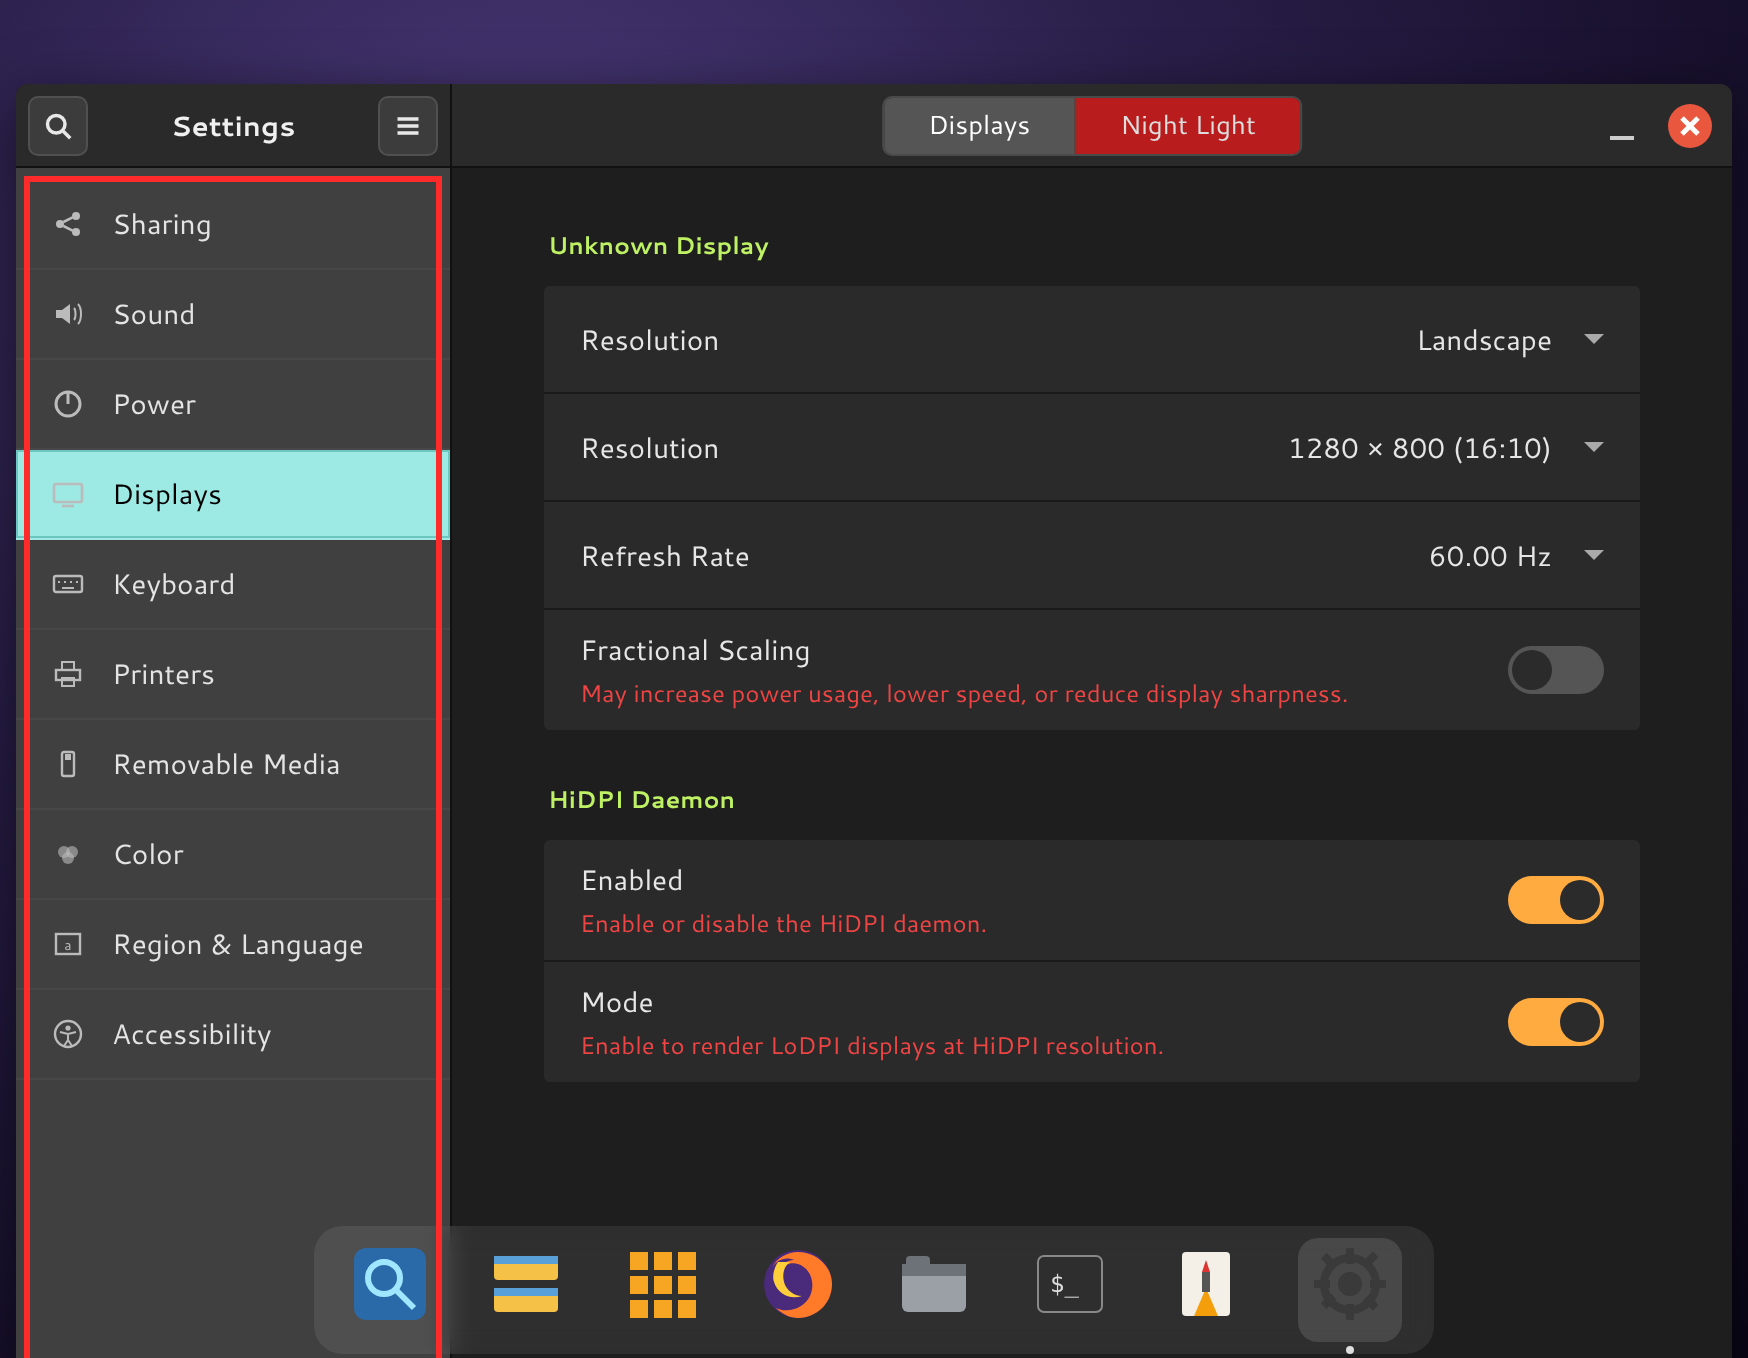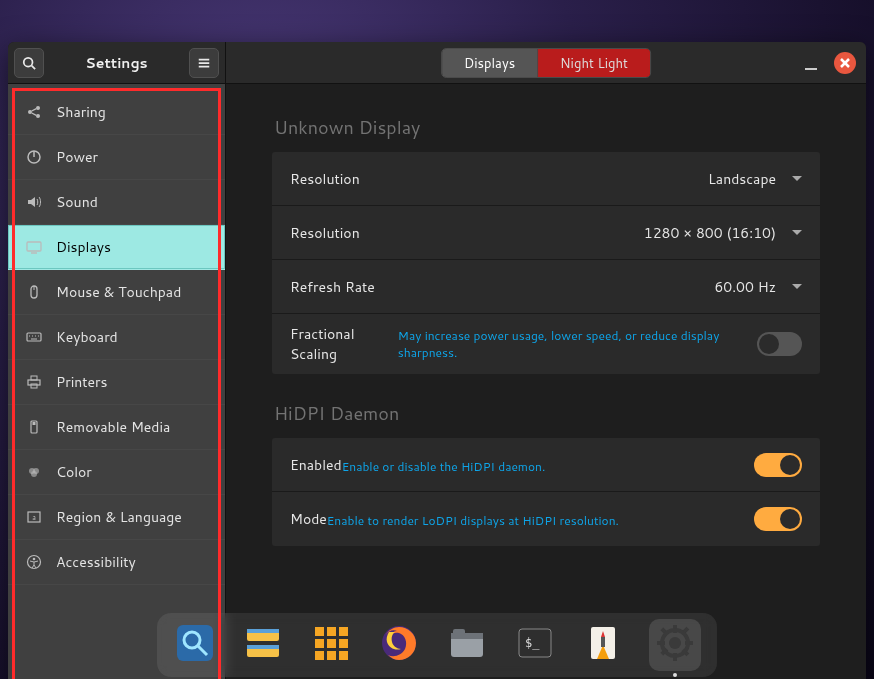--- a/index.html
+++ b/index.html
@@ -152,41 +152,41 @@
   .side-item.selected .ic svg { fill:#222; }
 
   .content {
     flex: 1;
     background: #1e1e1e;
     overflow-y: auto;
     padding: 22px 46px 30px 46px;
     color: #d8d8d8;
   }
   .section-title {
-    font-size: 18px;
-    font-weight: 400;
-    color: #737373;
+    font-size: 12px;
+    font-weight: 700;
+    color: #bef264;
     margin: 8px 0 12px 2px;
   }
   .group {
     background: #2a2a2a;
     border-radius: 3px;
     margin-bottom: 26px;
   }
   .row {
     display: flex;
     align-items: center;
     min-height: 54px;
     padding: 10px 18px;
     border-bottom: 1px solid #1a1a1a;
   }
   .row:last-child { border-bottom: none; }
   .row .lbl { font-size: 14px; color: #e6e6e6; }
-  .row .sub { font-size: 12px; color: #0ea5e9; margin-top: 3px; }
-  .row .left { display:flex; }
+  .row .sub { font-size: 12px; color: #ef4444; margin-top: 3px; }
+  .row .left { display:flex; flex-direction:column; }
   .row .spacer { flex: 1; }
   .combo {
     display: flex; align-items: center; gap: 16px;
     color: #e6e6e6; font-size: 14px;
     cursor: pointer;
   }
   .combo .arrow { width:0;height:0;border-left:5px solid transparent;border-right:5px solid transparent;border-top:5px solid #aaa;}
 
   .switch {
     width: 48px; height: 24px; border-radius: 12px;
@@ -283,52 +283,43 @@
                 <circle cx="12" cy="4" r="2"></circle>
                 <circle cx="12" cy="12" r="2"></circle>
                 <path d="M5.7 7 10.3 4.7M5.7 9 10.3 11.3" stroke="#bbb" stroke-width="1.3" fill="none"></path>
               </svg>
             </span>
             <span>Sharing</span>
           </div>
           <div class="side-item">
             <span class="ic">
               <svg viewBox="0 0 16 16">
+                <path d="M2 6h3l4-3v10l-4-3H2z"></path>
+                <path d="M11 5c1 1 1 5 0 6M13 3c2 2 2 8 0 10" stroke="#bbb" fill="none"></path>
+              </svg>
+            </span>
+            <span>Sound</span>
+          </div>
+          <div class="side-item">
+            <span class="ic">
+              <svg viewBox="0 0 16 16">
                 <circle cx="8" cy="8" r="6" fill="none" stroke="#bbb" stroke-width="1.5"></circle>
                 <line x1="8" y1="2" x2="8" y2="8" stroke="#bbb" stroke-width="1.5"></line>
               </svg>
             </span>
             <span>Power</span>
           </div>
-          <div class="side-item">
-            <span class="ic">
-              <svg viewBox="0 0 16 16">
-                <path d="M2 6h3l4-3v10l-4-3H2z"></path>
-                <path d="M11 5c1 1 1 5 0 6M13 3c2 2 2 8 0 10" stroke="#bbb" fill="none"></path>
-              </svg>
-            </span>
-            <span>Sound</span>
-          </div>
           <div class="side-item selected">
             <span class="ic">
               <svg viewBox="0 0 16 16">
                 <rect x="1" y="3" width="14" height="9" rx="1" fill="none" stroke="#bbb" stroke-width="1.3"></rect>
                 <line x1="5" y1="14" x2="11" y2="14" stroke="#bbb" stroke-width="1.3"></line>
               </svg>
             </span>
             <span>Displays</span>
-          </div>
-          <div class="side-item">
-            <span class="ic">
-              <svg viewBox="0 0 16 16">
-                <rect x="5" y="2" width="6" height="12" rx="3" fill="none" stroke="#bbb" stroke-width="1.3"></rect>
-                <line x1="8" y1="2" x2="8" y2="6" stroke="#bbb"></line>
-              </svg>
-            </span>
-            <span>Mouse &amp; Touchpad</span>
           </div>
           <div class="side-item">
             <span class="ic">
               <svg viewBox="0 0 16 16">
                 <rect x="1" y="4" width="14" height="8" rx="1" fill="none" stroke="#bbb" stroke-width="1.2"></rect>
                 <line x1="3" y1="7" x2="4" y2="7" stroke="#bbb"></line>
                 <line x1="6" y1="7" x2="7" y2="7" stroke="#bbb"></line>
                 <line x1="9" y1="7" x2="10" y2="7" stroke="#bbb"></line>
                 <line x1="12" y1="7" x2="13" y2="7" stroke="#bbb"></line>
                 <line x1="5" y1="10" x2="11" y2="10" stroke="#bbb"></line>

